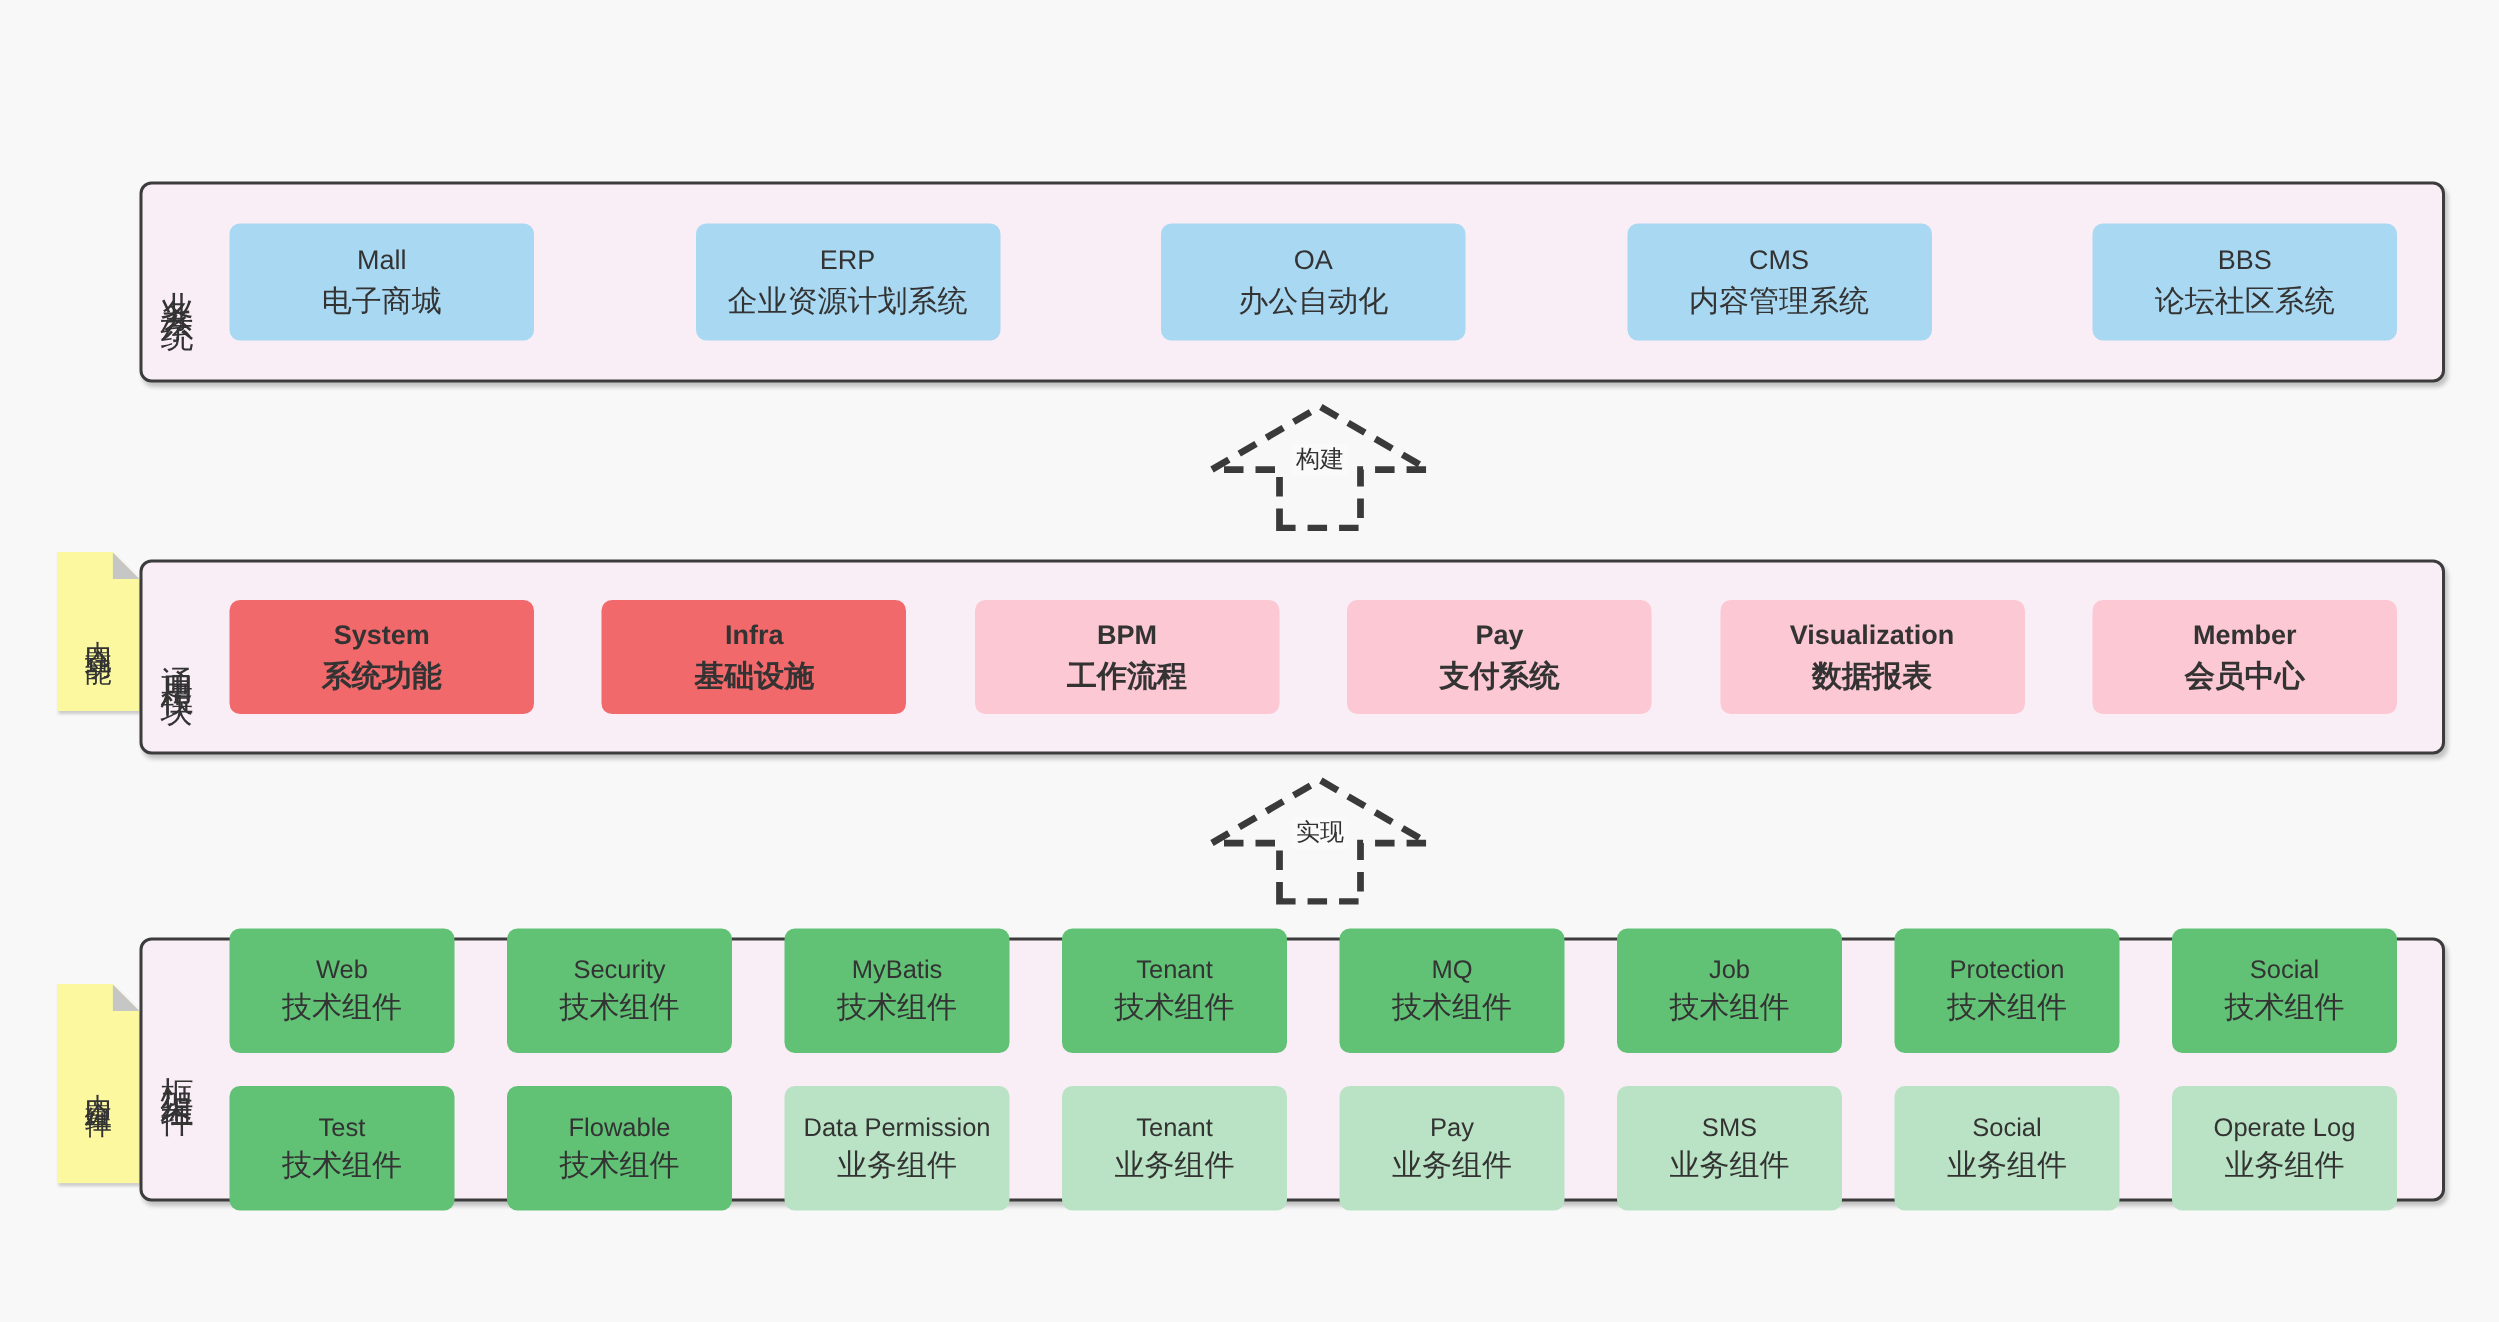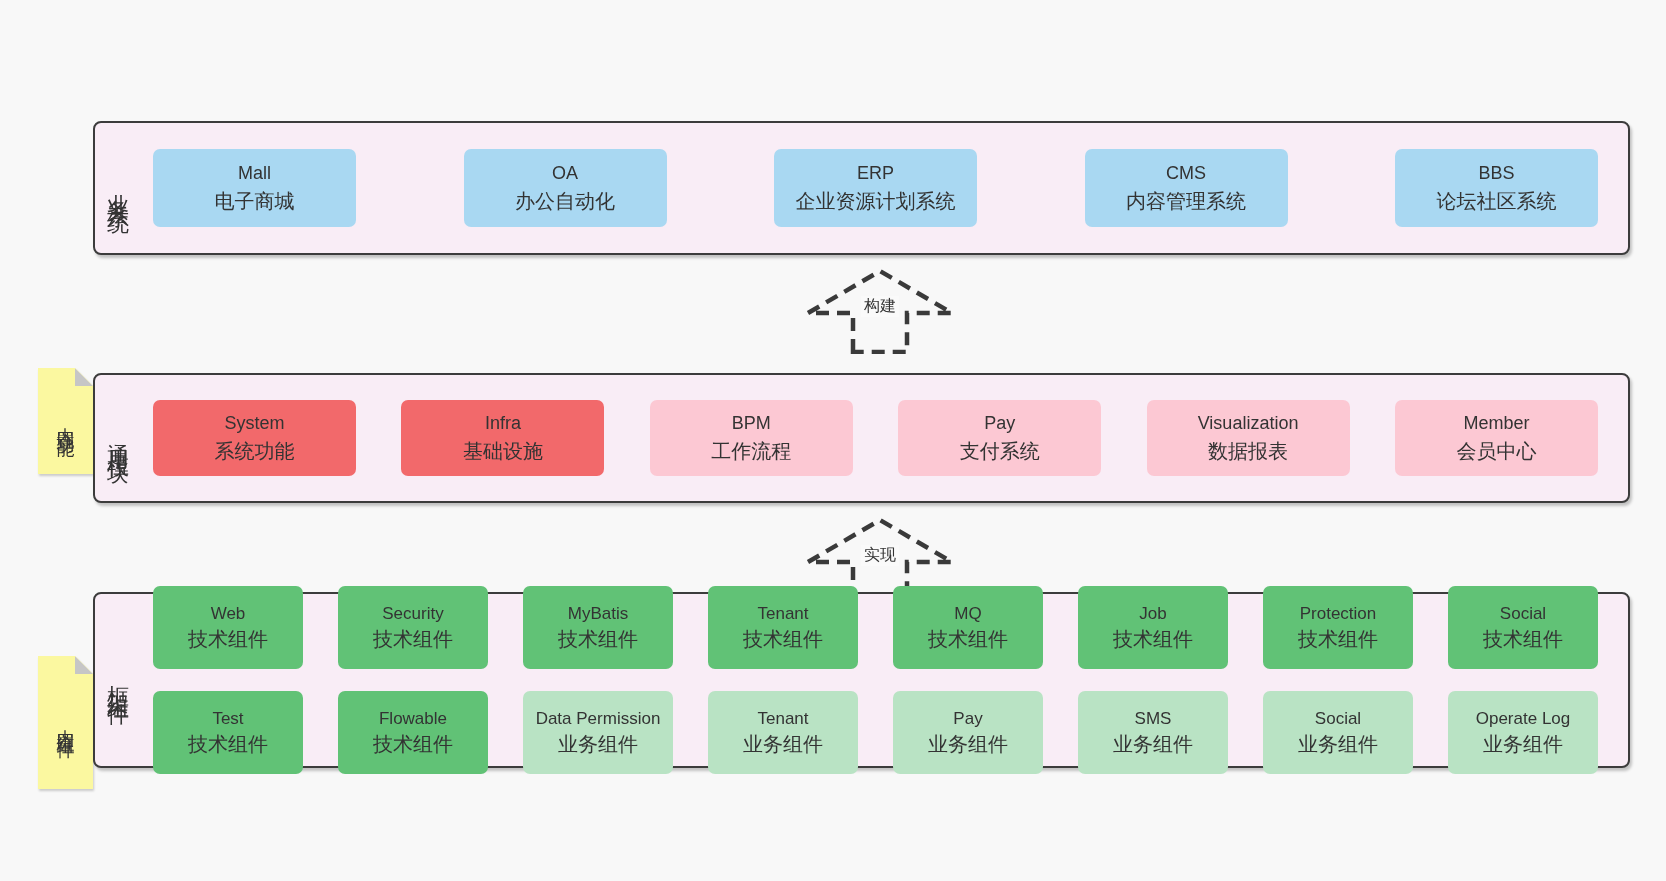--- a/index.html
+++ b/index.html
@@ -15,40 +15,40 @@
   .panel {
     position:absolute; left:93px; width:1537px; box-sizing:border-box;
     background:var(--panel-bg,#f9edf6);
     border:2px solid var(--panel-border,#3c3c3c);
     border-radius:8px;
     box-shadow:2px 3px 3px rgba(0,0,0,0.22);
     display:flex; align-items:stretch;
   }
   .panel-1 { top:121px; height:134px; }
   .panel-2 { top:373px; height:130px; }
-  .panel-3 { top:592px; height:176px; }
+  .panel-3 { top:625px; height:176px; }
 
   .panel-label {
     writing-mode:vertical-rl; text-orientation:upright;
     font-size:22px; letter-spacing:6px; line-height:1;
     color:var(--text,#333); align-self:center; margin-left:12px; flex:none;
   }
 
   .panel-body { flex:1; display:flex; align-items:center; justify-content:space-between; padding:0 30px 0 24px; }
   .panel-body.two-rows { flex-direction:column; justify-content:center; gap:22px; }
   .row8 { width:100%; display:flex; justify-content:space-between; }
 
   
   .box {
     border-radius:7px; display:flex; flex-direction:column;
     align-items:center; justify-content:center; text-align:center; line-height:1.4;
     box-sizing:border-box;
   }
   .box-lg { width:203px; height:78px; }
-  .panel-2 .box-lg { height:76px; }
+  .panel-2 .box-lg { height:76px;font-weight:bold; }
   .box-sm { width:150px; height:83px; padding:0 4px; }
   .box-title { font-size:18px; }
   .box-sub   { font-size:20px; }
   .box-sm .box-title { font-size:17px; max-width:128px; }
 
   .b-blue        { background:var(--box-blue,#a9d8f2); }
   .b-red         { background:var(--box-red,#f2696b); }
   .b-pink        { background:var(--box-pink,#fcc8d3); }
   .b-green       { background:var(--box-green,#61c276); }
   .b-green-light { background:var(--box-green-light,#b9e3c4); }
@@ -102,26 +102,26 @@
   </div>
 
   <div class="panel panel-1">
     <div class="panel-label">业务系统</div>
     <div class="panel-body">
       <div class="box box-lg b-blue">
         <div class="box-title">Mall</div>
         <div class="box-sub">电子商城</div>
       </div>
       <div class="box box-lg b-blue">
+        <div class="box-title">ERP</div>
+        <div class="box-sub">企业资源计划系统</div>
+      </div>
+      <div class="box box-lg b-blue">
         <div class="box-title">OA</div>
         <div class="box-sub">办公自动化</div>
-      </div>
-      <div class="box box-lg b-blue">
-        <div class="box-title">ERP</div>
-        <div class="box-sub">企业资源计划系统</div>
       </div>
       <div class="box box-lg b-blue">
         <div class="box-title">CMS</div>
         <div class="box-sub">内容管理系统</div>
       </div>
       <div class="box box-lg b-blue">
         <div class="box-title">BBS</div>
         <div class="box-sub">论坛社区系统</div>
       </div>
     </div>

